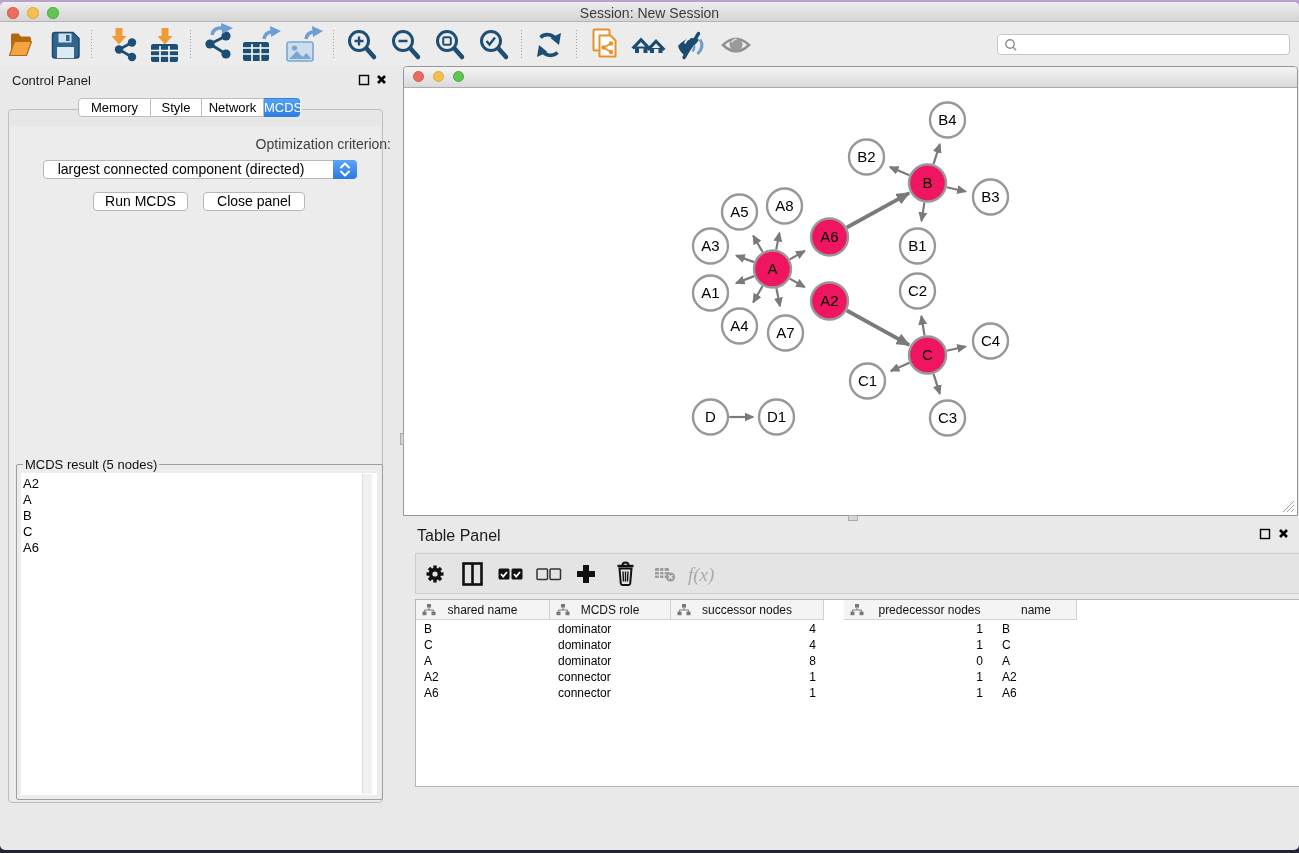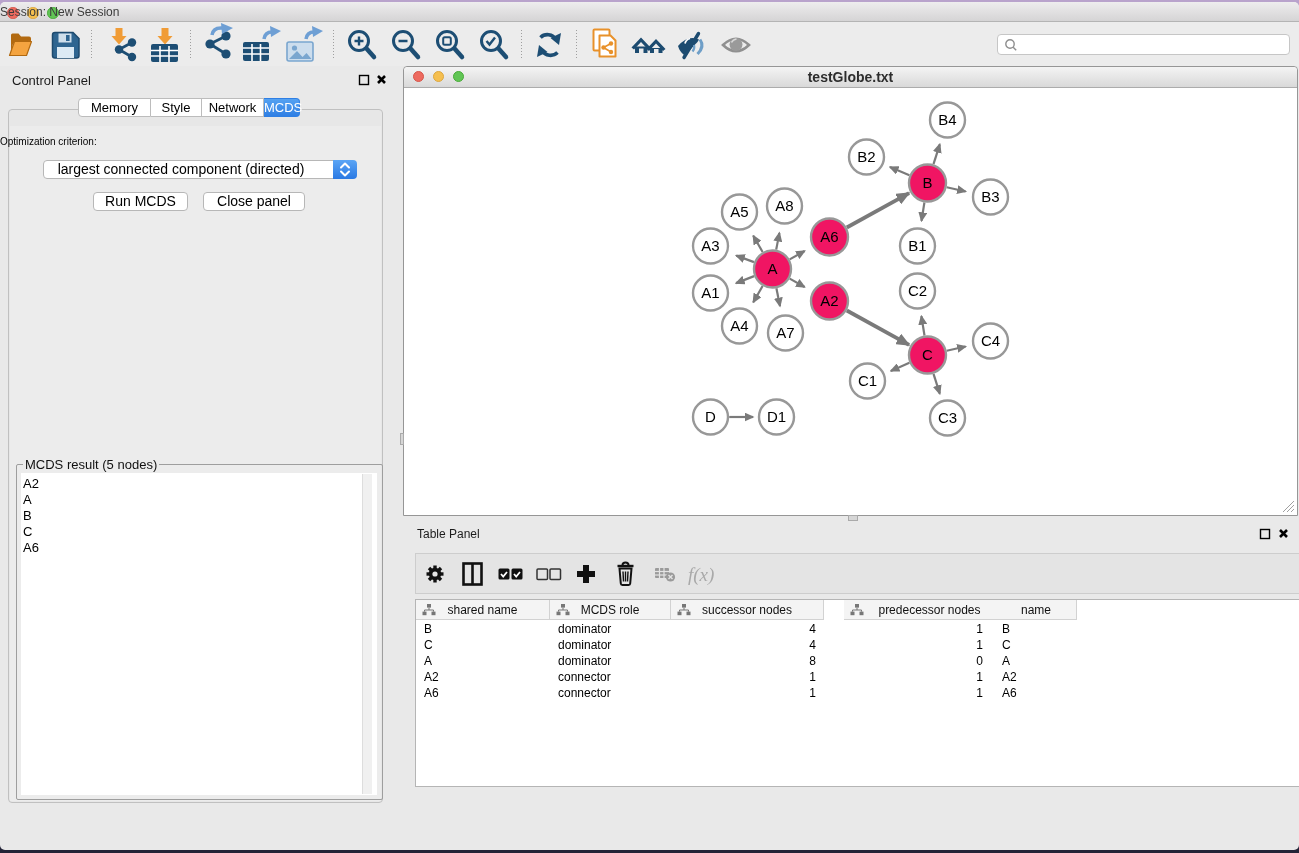--- a/index.html
+++ b/index.html
@@ -1,49 +1,49 @@
 <!DOCTYPE html>
 <html><head><meta charset="utf-8">
 <style>
 *{margin:0;padding:0;box-sizing:border-box}
 html,body{width:1299px;height:853px;overflow:hidden}
 body{font-family:"Liberation Sans",sans-serif;background:#232337;position:relative}
 .abs{position:absolute}
 #win{position:absolute;left:0;top:2px;width:1299px;height:848px;background:#e9e9e9;border-radius:5px;overflow:hidden}
 #titlebar{position:absolute;left:0;top:0;width:1299px;height:20px;background:linear-gradient(#eeedee,#d5d4d5);border-bottom:1px solid #b4b4b4;border-radius:5px 5px 0 0}
-#titlebar .tit{position:absolute;left:0;right:0;top:2.5px;font-size:12px;color:#3c3c3c}
+#titlebar .tit{position:absolute;left:0;right:0;top:2.5px;text-align:center;font-size:14px;color:#3c3c3c}
 .tl{position:absolute;top:5px;width:11.5px;height:11.5px;border-radius:50%}
 #toolbar{position:absolute;left:0;top:20px;width:1299px;height:44px;background:#ececec}
 .sep{position:absolute;top:8px;width:1px;height:30px;background:repeating-linear-gradient(#9f9f9f 0 1px,transparent 1px 3px)}
 #searchbox{position:absolute;left:997px;top:12px;width:293px;height:21px;background:#fff;border:1px solid #c6c6c6;border-radius:4px}
 #cp{position:absolute;left:0;top:64px;width:391px;height:754px;background:#e9e9e9}
 #cp-title{position:absolute;left:12px;top:7px;font-size:13px;color:#1c1c1c}
 #cp-pane{position:absolute;left:8px;top:43px;width:375px;height:694px;background:#e7e7e7;border:1px solid #c0c0c0;border-radius:4px}
 #cp-inner{position:absolute;left:10px;top:60px;width:371px;height:675px;background:#ececec}
 .tabs{position:absolute;display:flex}
 .tab{height:19px;font-size:13px;line-height:18px;text-align:center;background:#fff;border:1px solid #bcbcbc;border-left:none;color:#000}
 .tab.first{border-left:1px solid #bcbcbc;border-radius:4px 0 0 4px}
 .tab.last{border-radius:0 4px 4px 0}
 .tab.sel{background:linear-gradient(#55a2f2,#2f7fe4);color:#fff;border-color:#2f7fe4}
-#opt-label{position:absolute;left:0;width:391px;top:70px;text-align:left;font-size:10px;color:#000000}
+#opt-label{position:absolute;left:0;width:391px;top:70px;text-align:right;font-size:14px;color:#404040}
 #dropdown{position:absolute;left:43px;top:94px;width:312px;height:19px;background:#fff;border:1px solid #b7b7b7;border-radius:4px;font-size:14px;color:#000;text-align:center;line-height:17px;padding-right:36px}
 #spinner{position:absolute;left:289px;top:-1px;width:24px;height:19px;background:linear-gradient(#5ba5f5,#2a79e3);border-radius:0 4px 4px 0}
 .btn{position:absolute;height:19px;background:#fff;border:1px solid #b7b7b7;border-radius:4px;font-size:14px;color:#000;text-align:center;line-height:17px}
 #grp{position:absolute;left:16px;top:398px;width:367px;height:336px;border:1px solid #9e9e9e;border-radius:2px}
 #grp-label{position:absolute;left:6px;top:-8px;background:#ececec;font-size:13px;color:#111;padding:0 2px}
 #grp-list{position:absolute;left:4px;top:8px;width:356px;height:322px;background:#fff;font-size:13px;line-height:16px;color:#000;padding:3px 0 0 2px}
 #grp-scroll{position:absolute;left:345px;top:9px;width:10px;height:320px;background:#f0f0f0;border-left:1px solid #ddd}
 #statusbar{position:absolute;left:0;top:818px;width:1299px;height:30px;background:#e9e9e9;border-top:1px solid #c2c2c2}
 #memory{position:absolute;left:1214px;top:5px;width:75px;height:22px;border:1px solid #b9b9b9;background:#f0f0f0;font-size:12px;color:#000}
 #nw{position:absolute;left:403px;top:64px;width:895px;height:450px;background:#fff;border:1px solid #969696;border-radius:4px 4px 0 0}
 #nw-title{position:absolute;left:0;top:0;width:893px;height:21px;background:linear-gradient(#f4f4f4,#d9d9d9);border-bottom:1px solid #acacac;border-radius:4px 4px 0 0}
 #nw-title .tit{position:absolute;left:0;right:0;top:2px;text-align:center;font-size:14px;font-weight:bold;color:#2d2d2d}
 .tl2{position:absolute;top:4px;width:11px;height:11px;border-radius:50%}
 #tp{position:absolute;left:403px;top:514px;width:896px;height:304px;background:#e9e9e9}
-#tp-title{position:absolute;left:14px;top:11px;font-size:12px;color:#1c1c1c}
+#tp-title{position:absolute;left:14px;top:11px;font-size:16px;color:#1c1c1c}
 #tp-toolbar{position:absolute;left:12px;top:37px;width:1277px;height:41px;background:#e4e4e4;border:1px solid #cdcdcd}
 #tbl{position:absolute;left:12px;top:83px;width:1277px;height:188px;background:#fff;border:1px solid #b5b5b5}
 .th{position:absolute;top:0;height:20px;background:#f4f4f4;border-right:1px solid #d2d2d2;border-bottom:1px solid #d2d2d2;font-size:12px;color:#111}
 .th .ht{position:absolute;top:3px;left:0;width:100%;text-align:center}
 .td{position:absolute;font-size:12px;color:#000;height:16px;line-height:16px}
 .tdr{text-align:right}
 .tabs2{position:absolute;top:276px;left:269px;display:flex}
 </style></head>
 <body>
 <div style="position:absolute;left:0;top:0;width:1299px;height:8px;background:#b9a3cc"></div>
@@ -231,21 +231,20 @@
     <div id="grp-label">MCDS result (5 nodes)</div>
     <div id="grp-list">A2<br>A<br>B<br>C<br>A6</div>
     <div id="grp-scroll"></div>
   </div>
 </div>
 <div id="nw">
   <div id="nw-title">
     <div class="tl2" style="left:9px;background:#ed6a5f;border:1px solid #d6554a"></div>
     <div class="tl2" style="left:29px;background:#f5bf4f;border:1px solid #dda73e"></div>
     <div class="tl2" style="left:49px;background:#61c555;border:1px solid #48ab38"></div>
-    <div class="tit">testGlobe.txt</div>
   </div>
   <svg id="graph" style="position:absolute;left:1px;top:18px" width="893" height="428" viewBox="0 0 893 428">
     <defs>
           <marker id="arr" markerUnits="userSpaceOnUse" markerWidth="10" markerHeight="9" refX="8.5" refY="4.5" orient="auto">
             <path d="M0,0 L10,4.5 L0,9 z" fill="#7a7a7a"></path>
           </marker>
           <marker id="arrT" markerUnits="userSpaceOnUse" markerWidth="14" markerHeight="12" refX="12.5" refY="6" orient="auto">
             <path d="M0,0 L14,6 L0,12 z" fill="#7a7a7a"></path>
           </marker>
         </defs>

